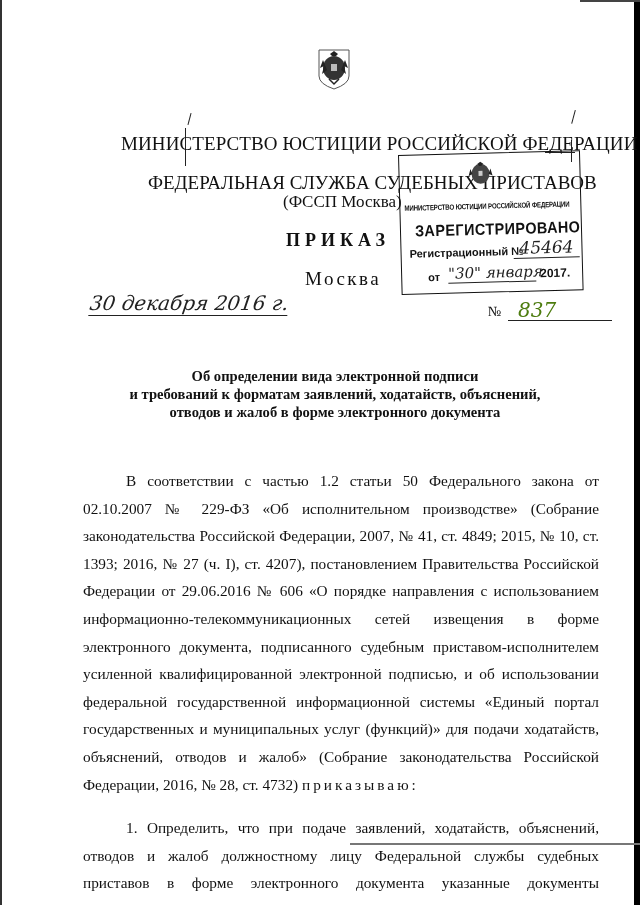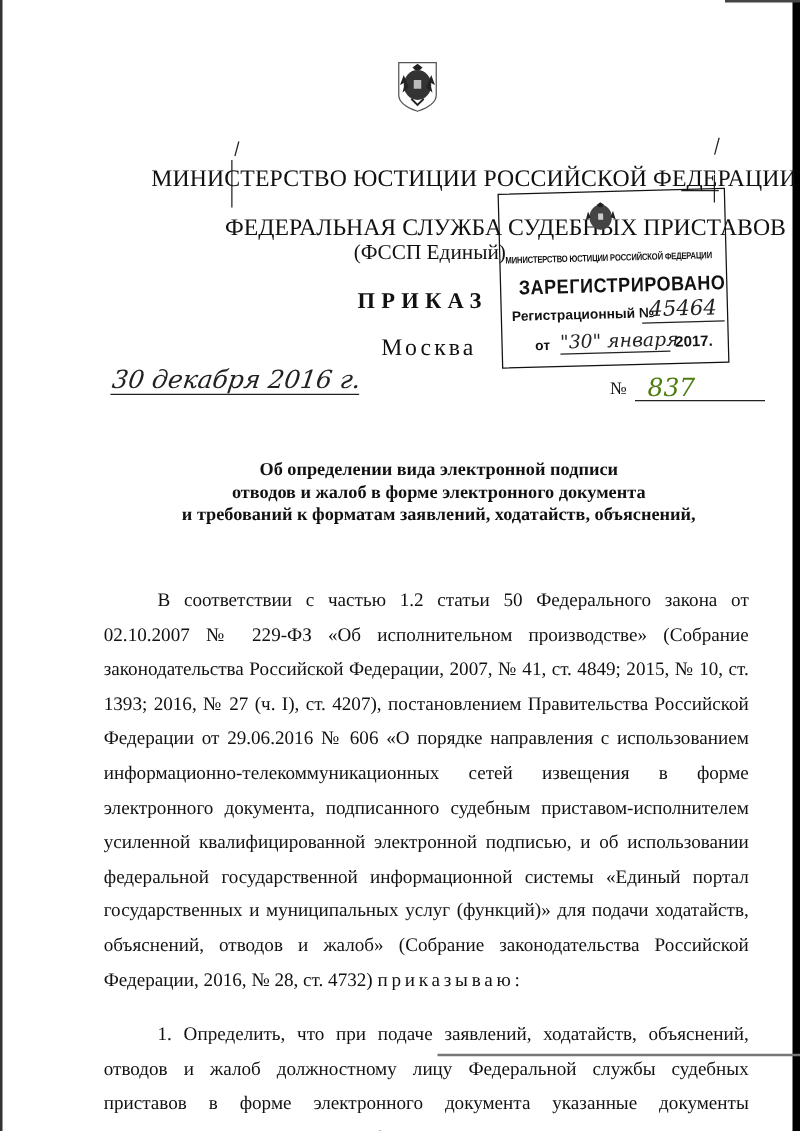--- a/index.html
+++ b/index.html
@@ -7,21 +7,21 @@
          font-family:"Liberation Serif","DejaVu Serif",serif; color:#111; }
   .page { position:absolute; left:0; top:0; width:640px; height:845px; background:#fff; }
   .edge-right { position:absolute; right:0; top:0; width:6px; height:905px; background:#000; }
   .edge-left { position:absolute; left:0; top:0; width:2px; height:905px; background:#333; }
   .edge-bottom { position:absolute; left:350px; bottom:0; width:290px; height:2px; background:#777; }
   .edge-top { position:absolute; left:580px; top:0; width:60px; height:2px; background:#444; }
 
   .emblem { position:absolute; left:316px; top:46px; width:36px; height:44px; }
 
   .ministry { position:absolute; left:121px; top:133px; font-size:19px; letter-spacing:0.1px; white-space:nowrap; }
-  .service { position:absolute; left:148px; top:172px; font-size:19px; white-space:nowrap;margin-left:32px; }
+  .service { position:absolute; left:148px; top:172px; font-size:19px; white-space:nowrap; }
   .fssp { position:absolute; left:283px; top:192px; font-size:17px; white-space:nowrap; }
   .prikaz { position:absolute; left:286px; top:230px; font-size:18px; font-weight:bold; letter-spacing:5px; }
   .moscow { position:absolute; left:305px; top:268px; font-size:19px; letter-spacing:2.5px; }
 
   .date-hand { position:absolute; left:90px; top:291px; font-family:"DejaVu Serif",serif; font-style:italic;
                font-size:20px; color:#222; border-bottom:1px solid #222; transform:skewX(-8deg); white-space:nowrap; }
 
   .num-row { position:absolute; left:488px; top:300px; width:124px; height:22px; }
   .num-label { position:absolute; left:0; top:4px; font-size:14px; }
   .num-line { position:absolute; left:20px; top:20px; width:104px; border-bottom:1px solid #222; }
@@ -38,21 +38,21 @@
                font-size:11px; white-space:nowrap; }
   .stamp-reg-num { position:absolute; left:112px; top:85px; width:66px; border-bottom:1px solid #222;
                    font-family:"DejaVu Serif",serif; font-style:italic; font-size:17px; color:#222; text-align:center; }
   .stamp-ot { position:absolute; left:26px; top:116px; font-family:"Liberation Sans",sans-serif; font-weight:bold; font-size:11px; }
   .stamp-date { position:absolute; left:46px; top:110px; width:88px; border-bottom:1px solid #222;
                 font-family:"DejaVu Serif",serif; font-style:italic; font-size:15px; color:#222; white-space:nowrap; }
   .stamp-year { position:absolute; left:138px; top:114px; font-family:"Liberation Sans",sans-serif; font-weight:bold; font-size:12px; }
 
   .tick { position:absolute; width:1.2px; background:#222; }
 
-  .title-block { position:absolute; left:116px; top:367px; width:470px; text-align:center; font-weight:bold; font-size:14.6px; line-height:18px; }
+  .title-block { position:absolute; left:100px; top:367px; width:470px; text-align:center; font-weight:bold; font-size:14.6px; line-height:18px; }
 
   .body { position:absolute; left:67px; top:451px; width:548px; font-size:15.3px; line-height:27.6px; text-align:justify; }
   .body p { margin:16px; text-indent:43px; }
   .body p + p { margin-top:0; }
   .spaced { letter-spacing:3px; }
 </style>
 </head>
 <body>
 
 <div class="page">
@@ -71,21 +71,21 @@
   </svg>
 
   <div class="tick" style="left:189px;top:113px;height:12px;transform:rotate(15deg);"></div>
   <div class="tick" style="left:185px;top:128px;height:38px;"></div>
   <div class="tick" style="left:573px;top:110px;height:14px;transform:rotate(15deg);"></div>
   <div class="tick" style="left:571px;top:140px;height:22px;"></div>
   <div style="position:absolute;left:545px;top:152px;width:30px;border-bottom:1px solid #222;"></div>
 
   <div class="ministry">МИНИСТЕРСТВО ЮСТИЦИИ РОССИЙСКОЙ ФЕДЕРАЦИИ</div>
   <div class="service">ФЕДЕРАЛЬНАЯ СЛУЖБА СУДЕБНЫХ ПРИСТАВОВ</div>
-  <div class="fssp">(ФССП Единый)</div>
+  <div class="fssp">(ФССП Москва)</div>
   <div class="prikaz">ПРИКАЗ</div>
   <div class="moscow">Москва</div>
 
   <div class="date-hand">30 декабря 2016 г.</div>
 
   <div class="num-row">
     <span class="num-label">№</span>
     <span class="num-line"></span>
     <span class="num-value">837</span>
   </div>
@@ -101,21 +101,21 @@
     <div class="stamp-title">ЗАРЕГИСТРИРОВАНО</div>
     <div class="stamp-reg">Регистрационный №</div>
     <div class="stamp-reg-num">45464</div>
     <div class="stamp-ot">от</div>
     <div class="stamp-date">"30" января</div>
     <div class="stamp-year">2017.</div>
   </div>
 
   <div class="title-block">
     <div>Об определении вида электронной подписи</div>
+    <div>и требований к форматам заявлений, ходатайств, объяснений,</div>
     <div>отводов и жалоб в форме электронного документа</div>
-    <div>и требований к форматам заявлений, ходатайств, объяснений,</div>
   </div>
 
   <div class="body">
     <p><span>В соответствии с частью 1.2 статьи 50 Федерального закона от 02.10.2007 № 229-ФЗ «Об исполнительном производстве» (Собрание законодательства Российской Федерации, 2007, № 41, ст. 4849; 2015, № 10, ст. 1393; 2016, № 27 (ч. I), ст. 4207), постановлением Правительства Российской Федерации от 29.06.2016 № 606 «О порядке направления с использованием информационно-телекоммуникационных сетей извещения в форме электронного документа, подписанного судебным приставом-исполнителем усиленной квалифицированной электронной подписью, и об использовании федеральной государственной информационной системы «Единый портал государственных и муниципальных услуг (функций)» для подачи ходатайств, объяснений, отводов и жалоб» (Собрание законодательства Российской Федерации, 2016, № 28, ст. 4732)</span> <span class="spaced">приказываю:</span></p>
     <p>1. Определить, что при подаче заявлений, ходатайств, объяснений, отводов и жалоб должностному лицу Федеральной службы судебных приставов в форме электронного документа указанные документы подписываются усиленной квалифицированной электронной подписью.</p>
   </div>
 </div>
 
 </body></html>

